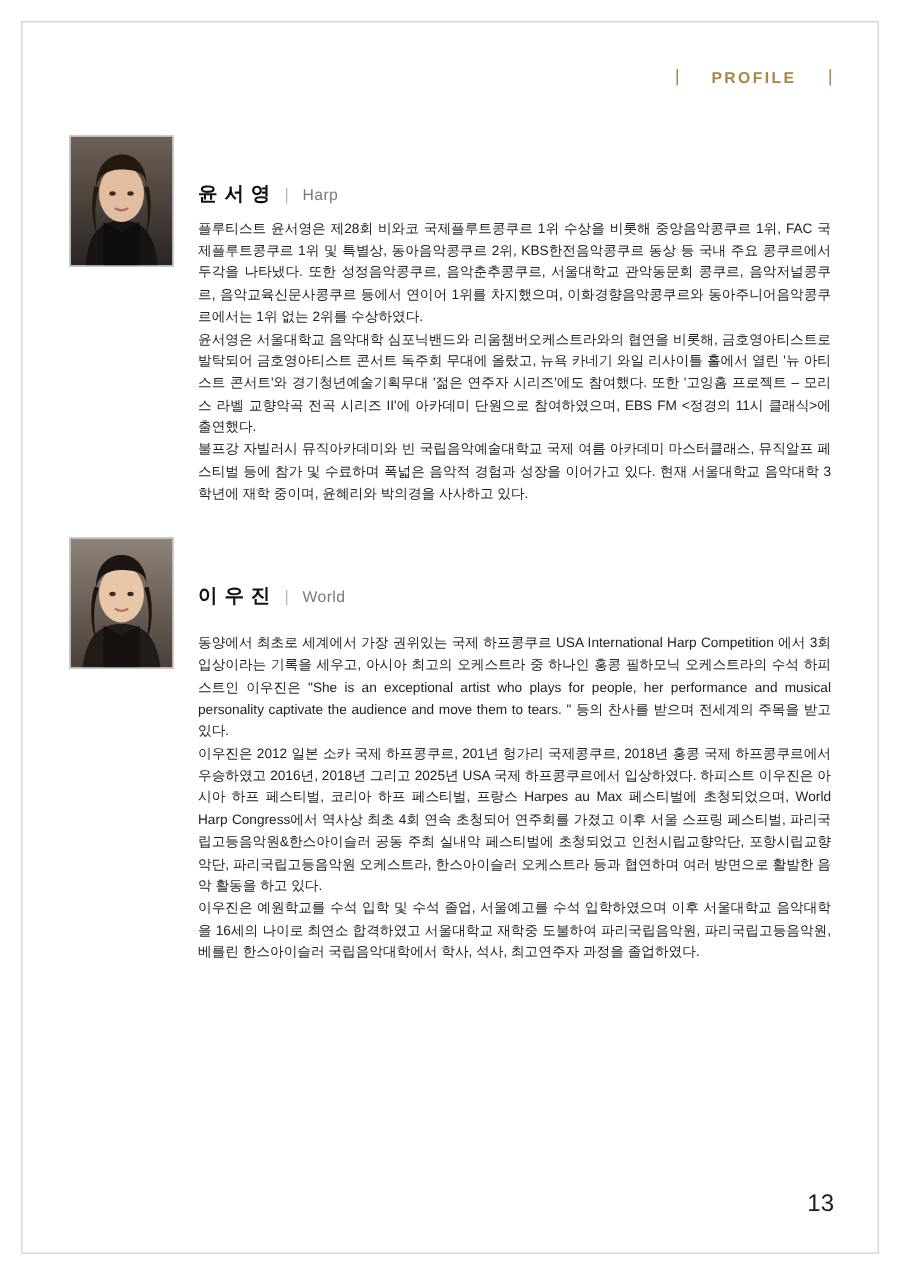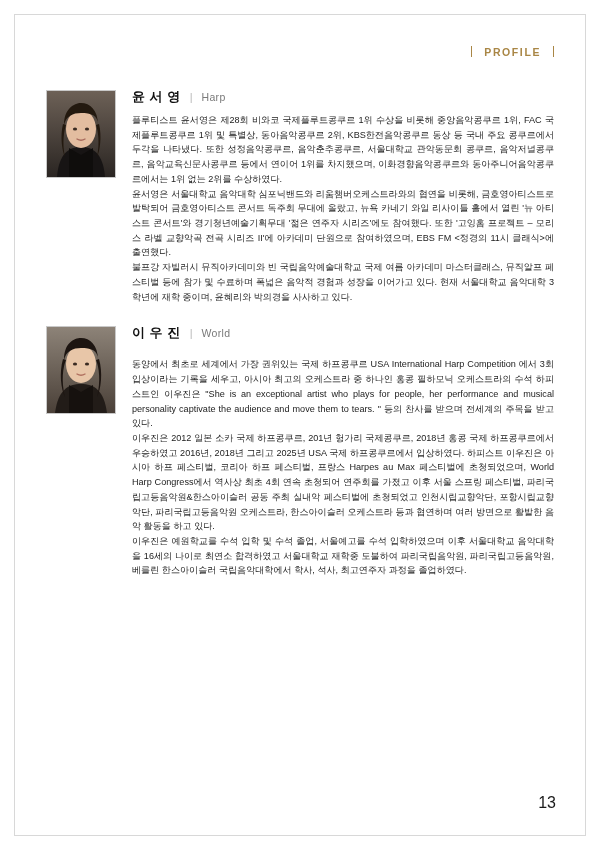--- a/index.html
+++ b/index.html
@@ -33,21 +33,21 @@
     border: 1px solid #d8d8d8;
     pointer-events: none;
   }
 
   
   .profile-header {
     position: absolute;
     top: 46px;
     right: 46px;
     display: flex;
-    gap: 12px;
+    gap: 22px;
     font-size: 10.5px;
     letter-spacing: 1.6px;
     color: #a98645;
     font-weight: bold;
   }
   .profile-header .bar {
     display: inline-block;
     width: 1px;
     height: 11px;
     background: #a98645;
@@ -97,20 +97,21 @@
     display: flex;
     align-items: baseline;
     gap: 9px;
     margin-bottom: 7px;
   }
   .name {
     font-size: 13px;
     font-weight: bold;
     letter-spacing: 0.5px;
     color: #111111;
+    margin-top: 32px;
   }
   .divider-bar {
     color: #b9b9b9;
     font-size: 11px;
   }
   .instrument {
     font-size: 10.5px;
     color: #7a7a7a;
     letter-spacing: 0.3px;
   }

